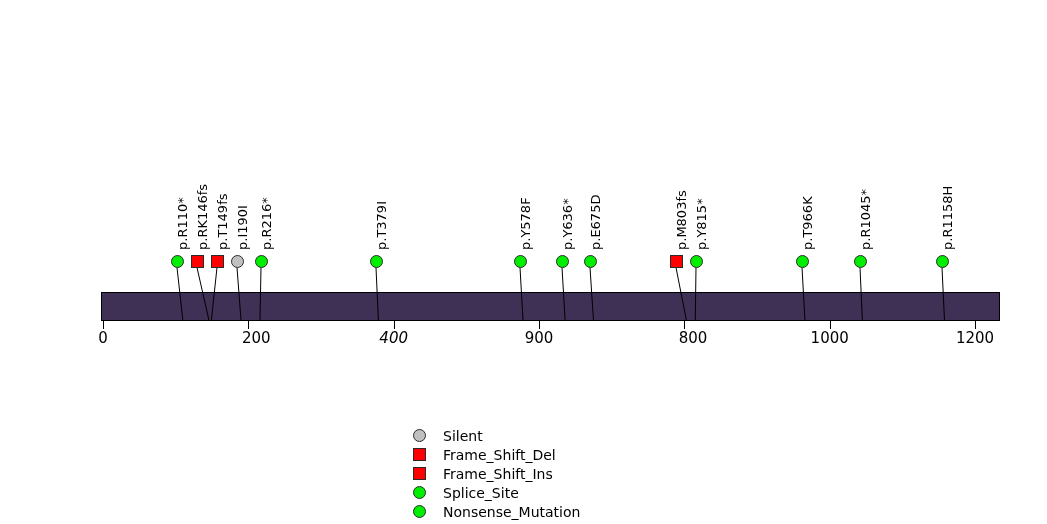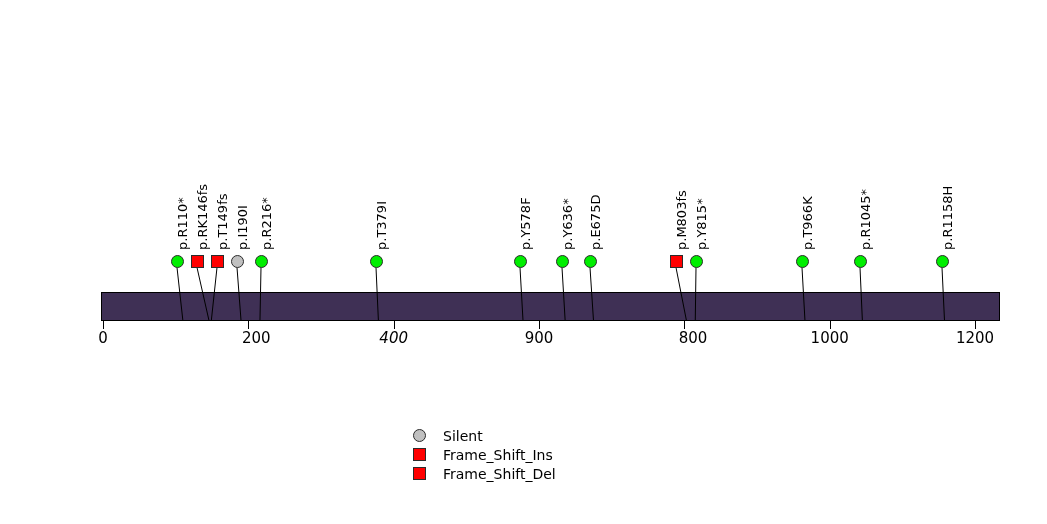--- a/index.html
+++ b/index.html
@@ -179,22 +179,30 @@
     </div>
 
   <div class="legend">
     <div id="legend-rows">
         <div class="legend-row">
           <span class="legend-swatch circle" style="background: rgb(192, 192, 192);"></span>
           <span class="legend-label">Silent</span>
         </div>
         <div class="legend-row">
           <span class="legend-swatch square" style="background: rgb(255, 0, 0);"></span>
+          <span class="legend-label">Frame_Shift_Del</span>
+        </div>
+        <div class="legend-row">
+          <span class="legend-swatch square" style="background: rgb(255, 0, 0);"></span>
           <span class="legend-label">Frame_Shift_Ins</span>
         </div>
         <div class="legend-row">
-          <span class="legend-swatch square" style="background: rgb(255, 0, 0);"></span>
-          <span class="legend-label">Frame_Shift_Del</span>
+          <span class="legend-swatch circle" style="background: rgb(0, 238, 0);"></span>
+          <span class="legend-label">Splice_Site</span>
+        </div>
+        <div class="legend-row">
+          <span class="legend-swatch circle" style="background: rgb(0, 238, 0);"></span>
+          <span class="legend-label">Nonsense_Mutation</span>
         </div>
       </div>
   </div>
 
 </div>
 
 </body></html>

